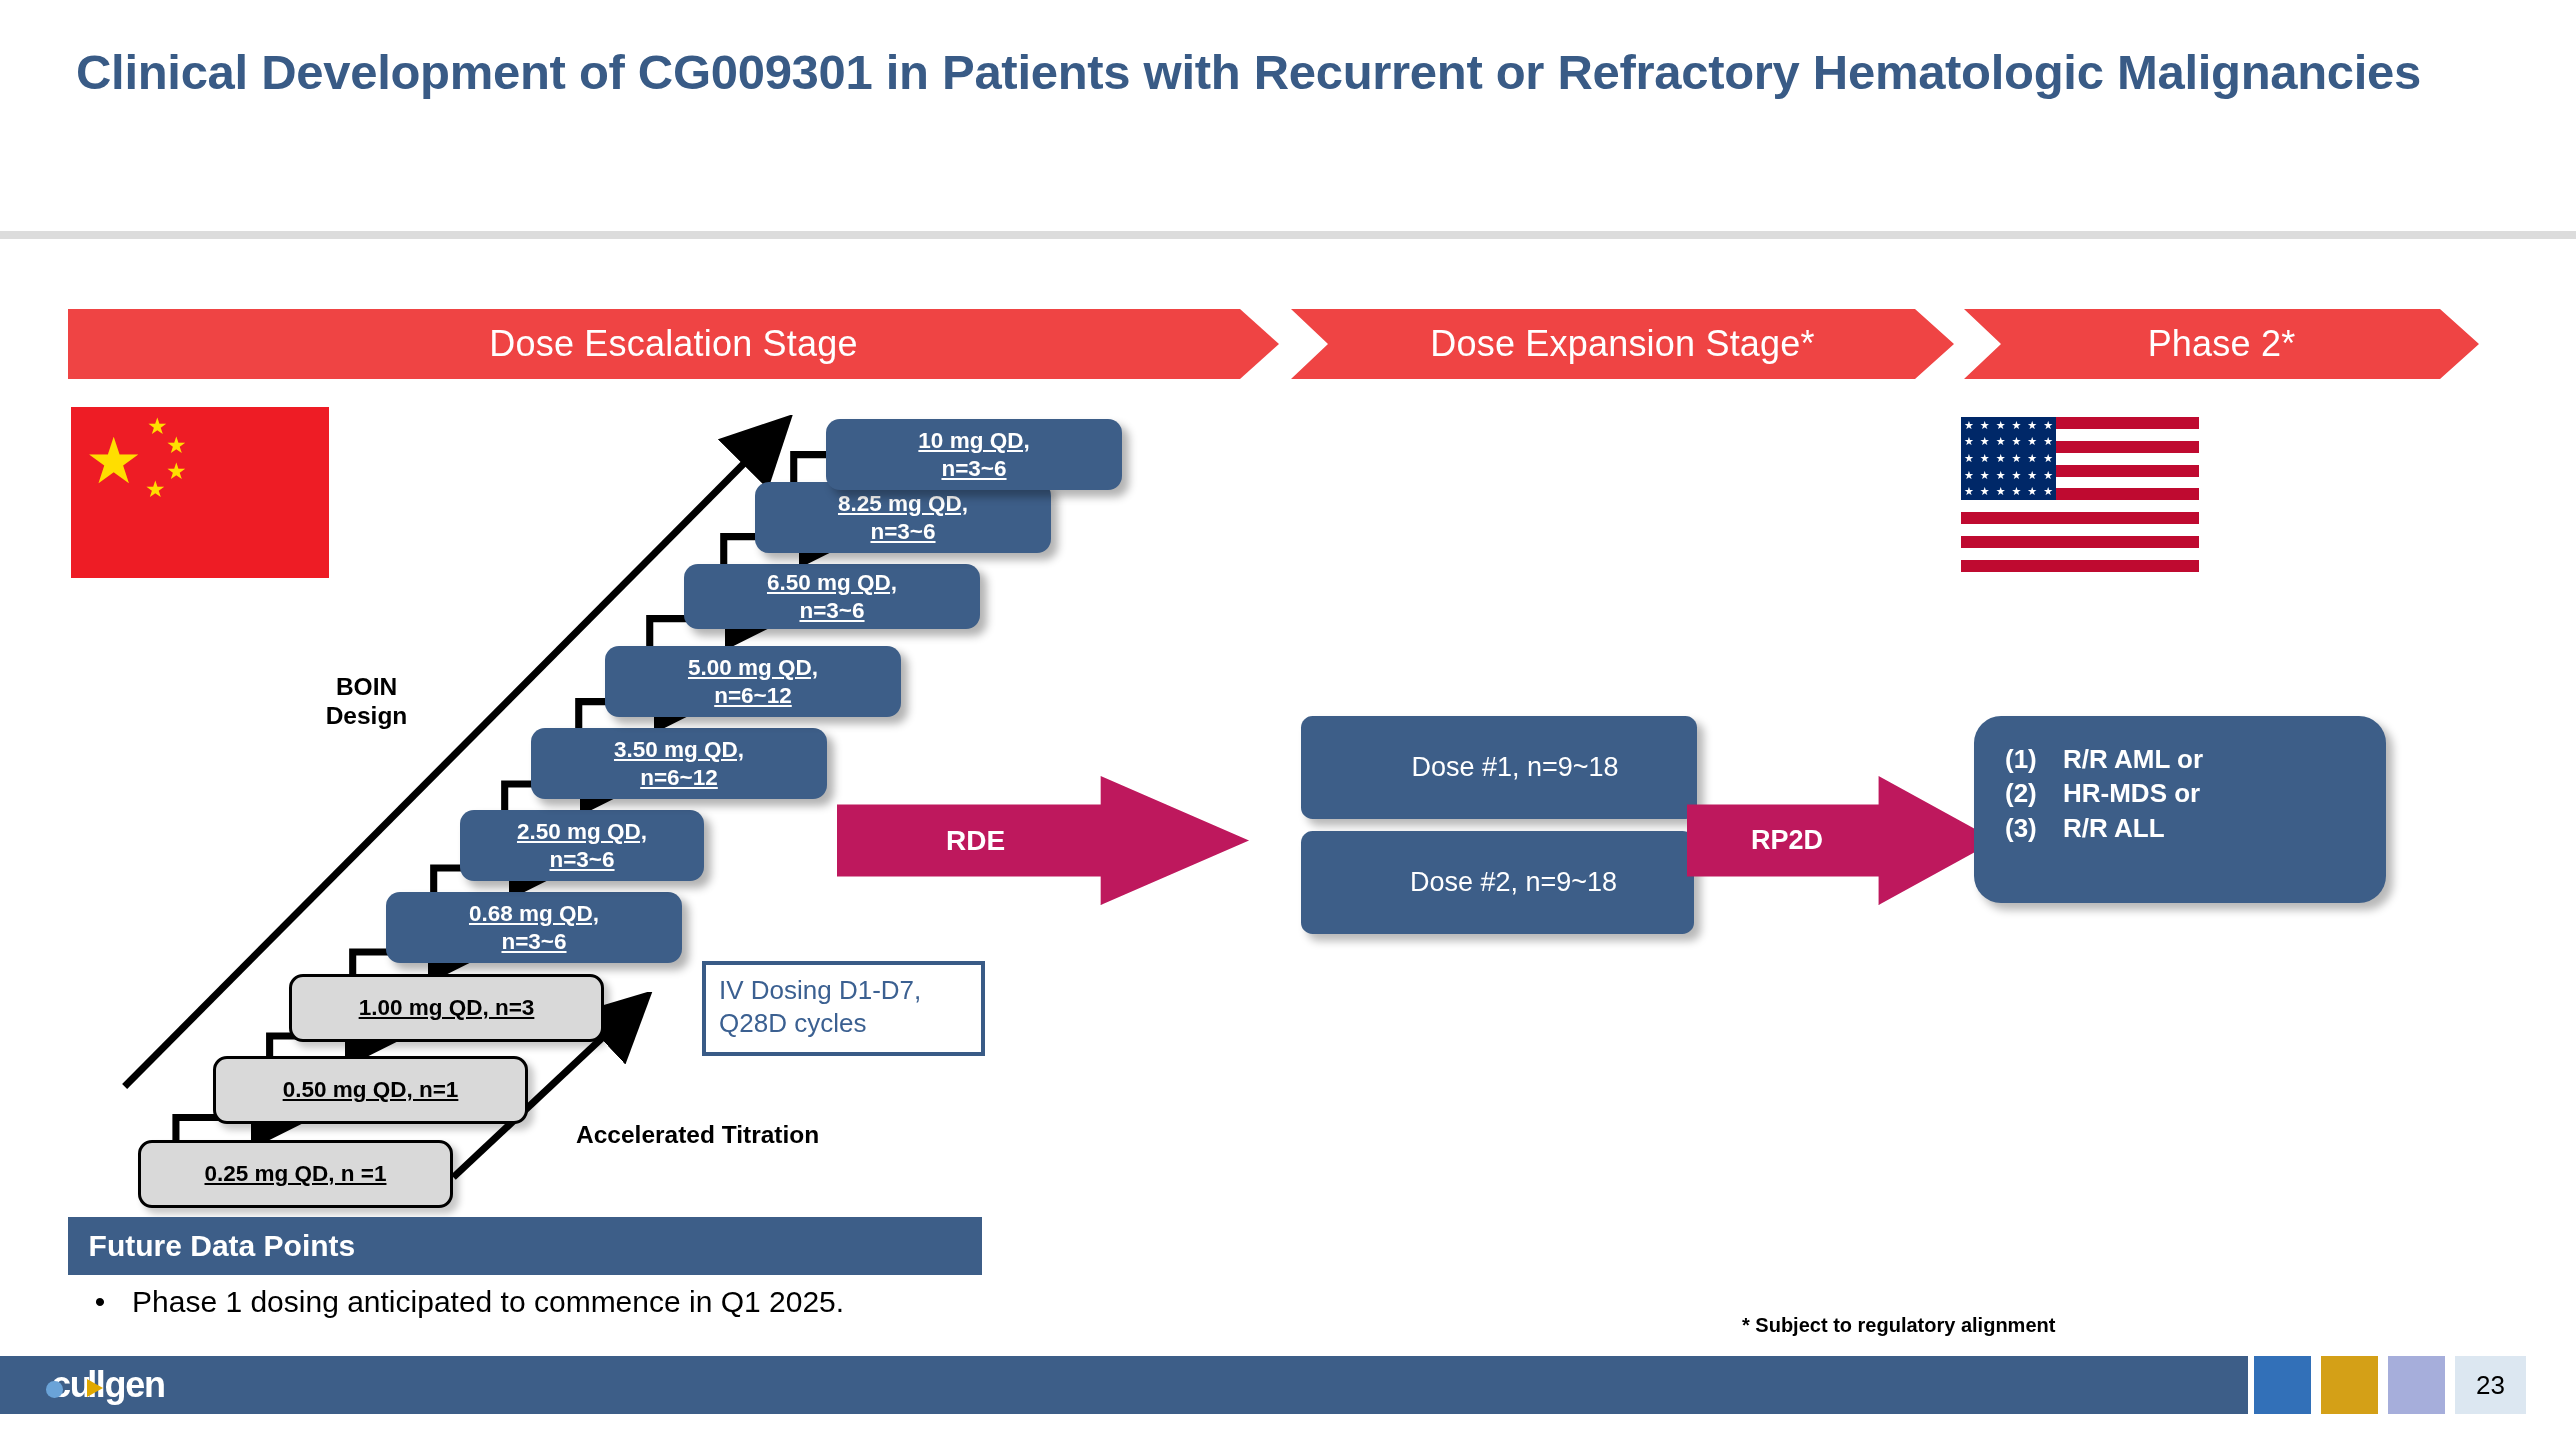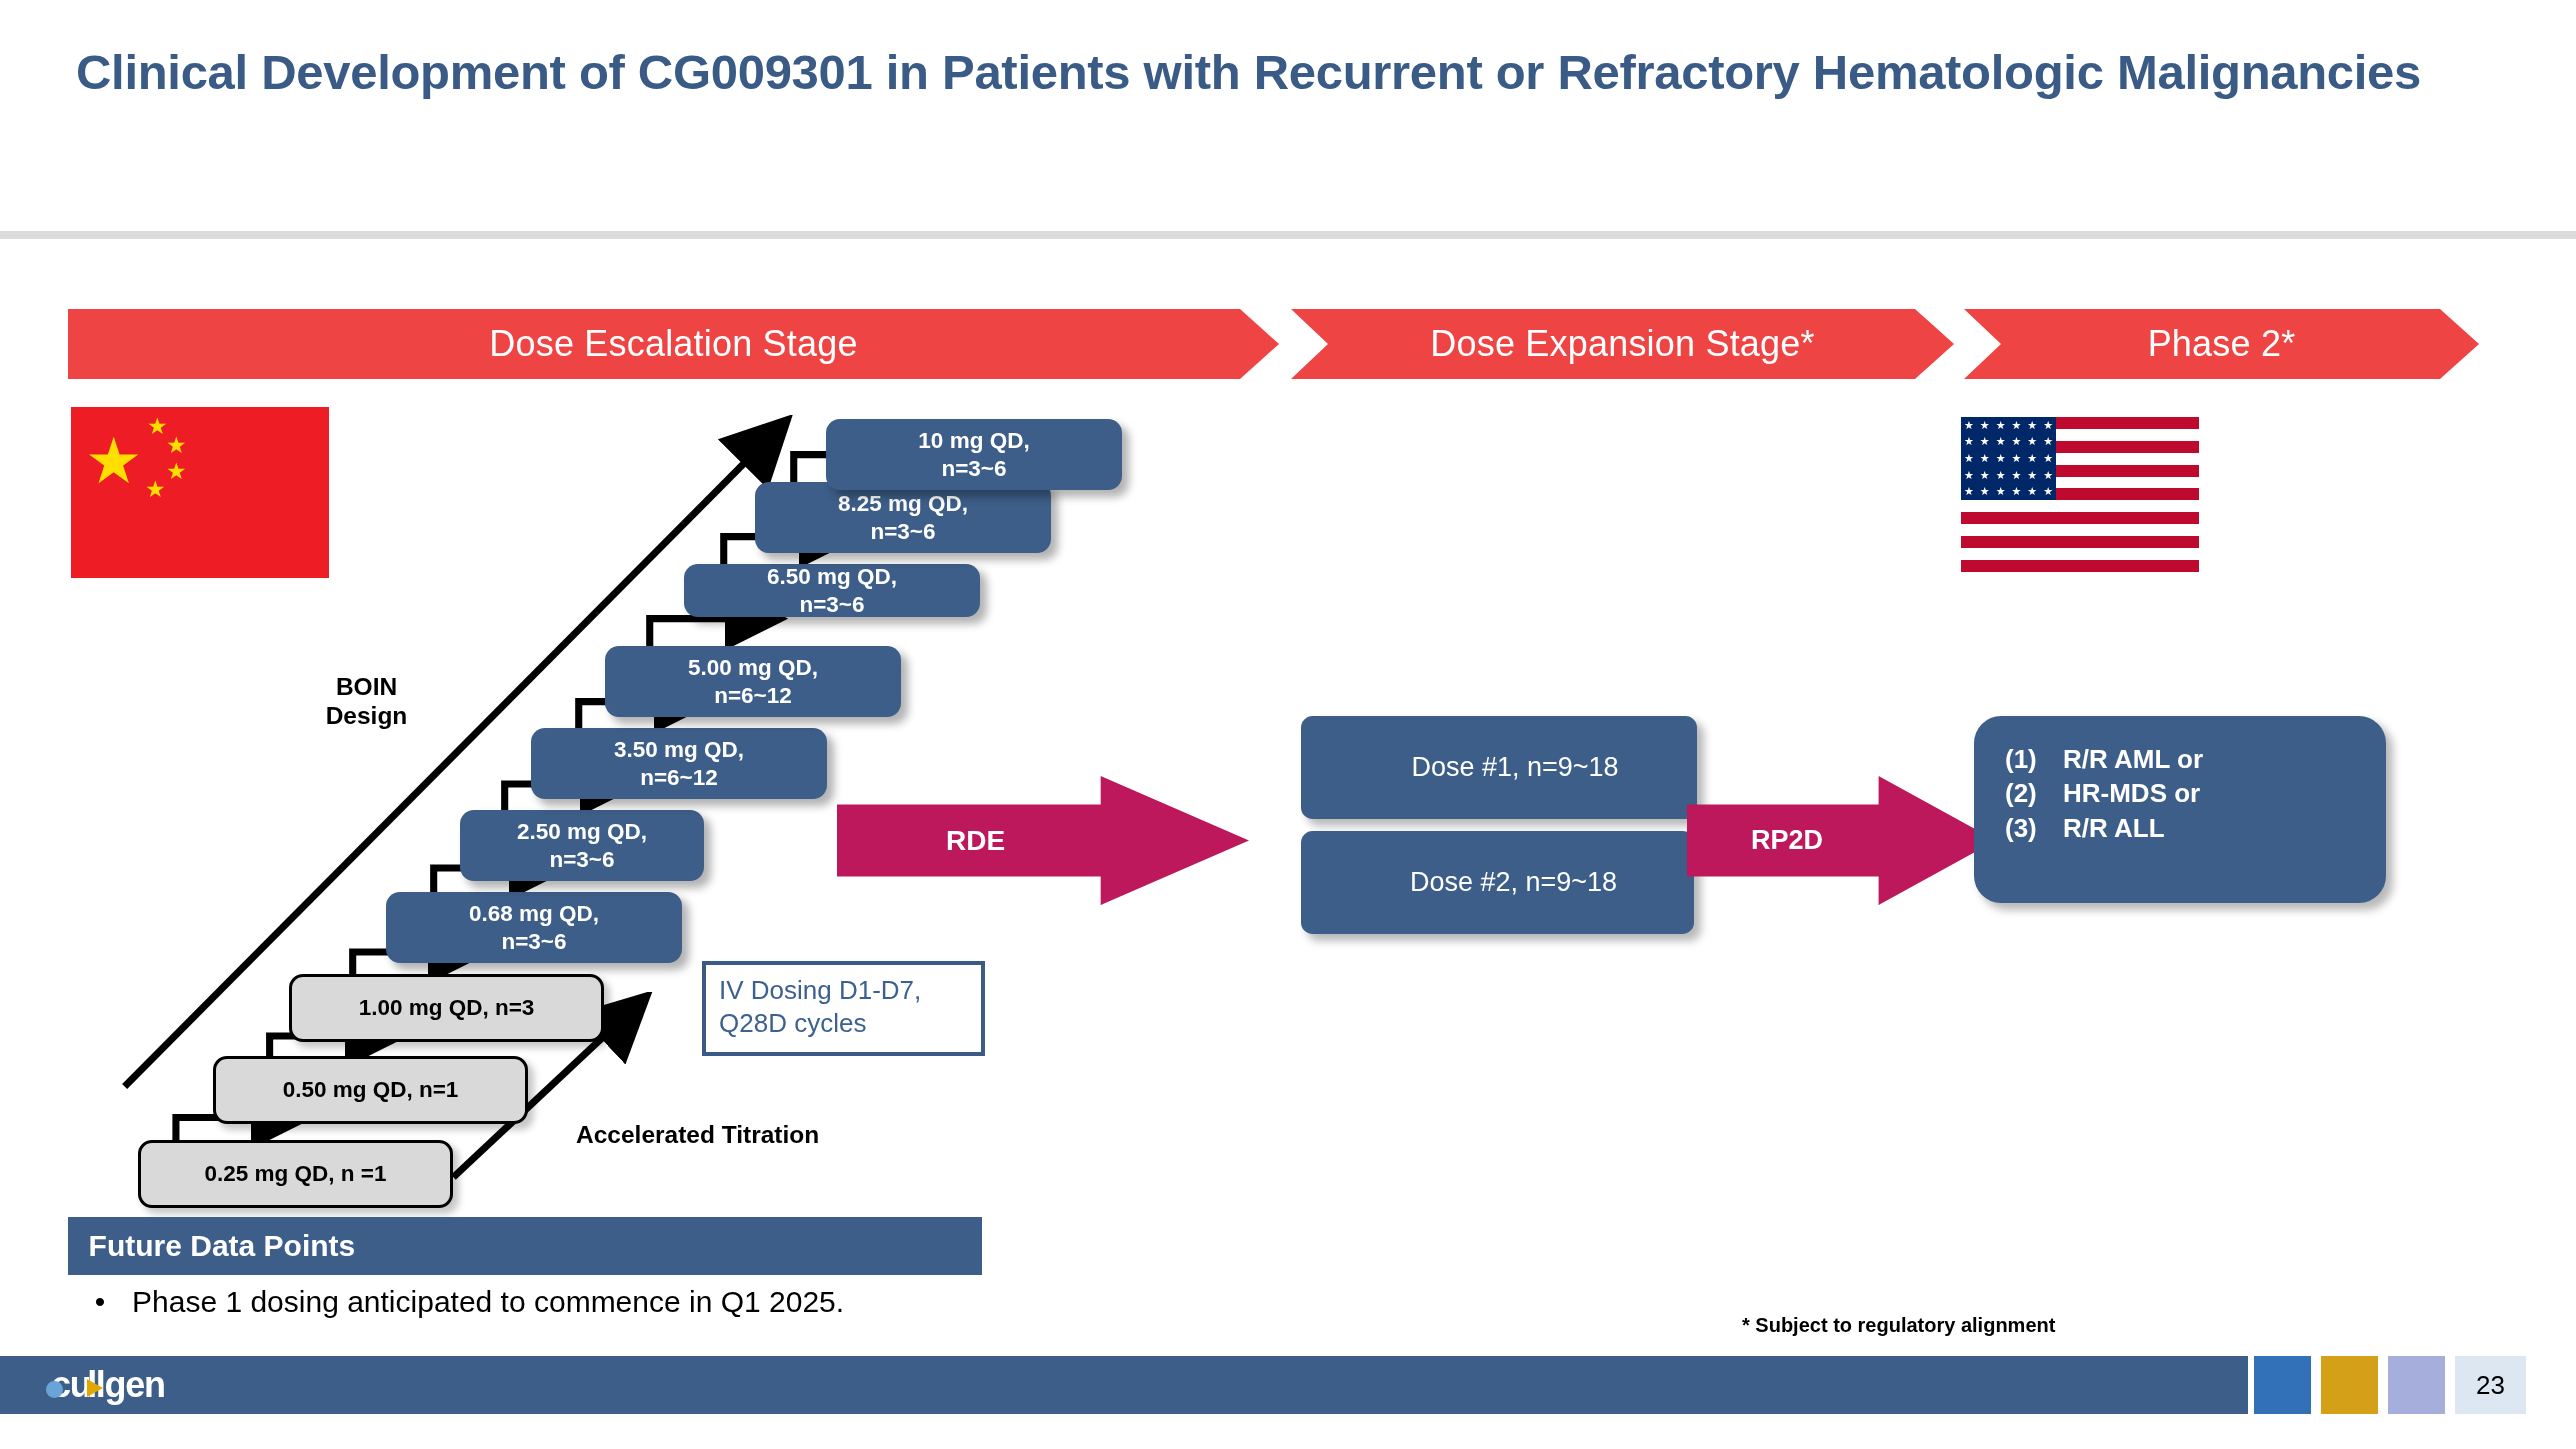--- a/index.html
+++ b/index.html
@@ -42,21 +42,21 @@
   
   #boin-arrow{position:absolute;left:113px;top:415px;width:696px;height:683px;pointer-events:none;}
   #accel-arrow{position:absolute;left:444px;top:992px;width:213px;height:193px;pointer-events:none;}
   #boin-label{position:absolute;left:283px;top:673px;width:167px;text-align:center;
       font-size:24.5px;font-weight:bold;color:#000;line-height:1.18;}
   #accel-label{position:absolute;left:576px;top:1121px;font-size:24.5px;font-weight:bold;color:#000;}
 
   
   .dose-box{position:absolute;border-radius:14px;display:flex;flex-direction:column;
       align-items:center;justify-content:center;text-align:center;
-      font-weight:bold;line-height:1.22;}
+      font-weight:bold;line-height:1.22;text-decoration:underline;}
   .dose-blue{background:#3D5E88;color:#fff;font-size:22.5px;
       box-shadow:6.4px 6.4px 9px rgba(0,0,0,0.30);}
   .dose-gray{background:#D9D9D9;color:#000;font-size:22.5px;border:3.2px solid #000;
       box-shadow:5.2px 5.2px 7.7px rgba(0,0,0,0.22);}
 
   
   .elbow{position:absolute;pointer-events:none;}
 
   
   #iv-callout{position:absolute;left:702px;top:961px;width:283px;height:95px;
@@ -302,21 +302,21 @@
     <span>n=3~6</span>
   </div>
   <div class="dose-box dose-blue" style="left:531px;top:728px;width:296px;height:71px;">
     <span>3.50 mg QD,</span>
     <span>n=6~12</span>
   </div>
   <div class="dose-box dose-blue" style="left:605px;top:646px;width:296px;height:71px;">
     <span>5.00 mg QD,</span>
     <span>n=6~12</span>
   </div>
-  <div class="dose-box dose-blue" style="left:684px;top:564px;width:296px;height:53px;">
+  <div class="dose-box dose-blue" style="left:684px;top:564px;width:296px;height:65px;">
     <span>6.50 mg QD,</span>
     <span>n=3~6</span>
   </div>
   <div class="dose-box dose-blue" style="left:755px;top:482px;width:296px;height:71px;">
     <span>8.25 mg QD,</span>
     <span>n=3~6</span>
   </div>
   <div class="dose-box dose-blue" style="left:826px;top:419px;width:296px;height:71px;">
     <span>10 mg QD,</span>
     <span>n=3~6</span>

